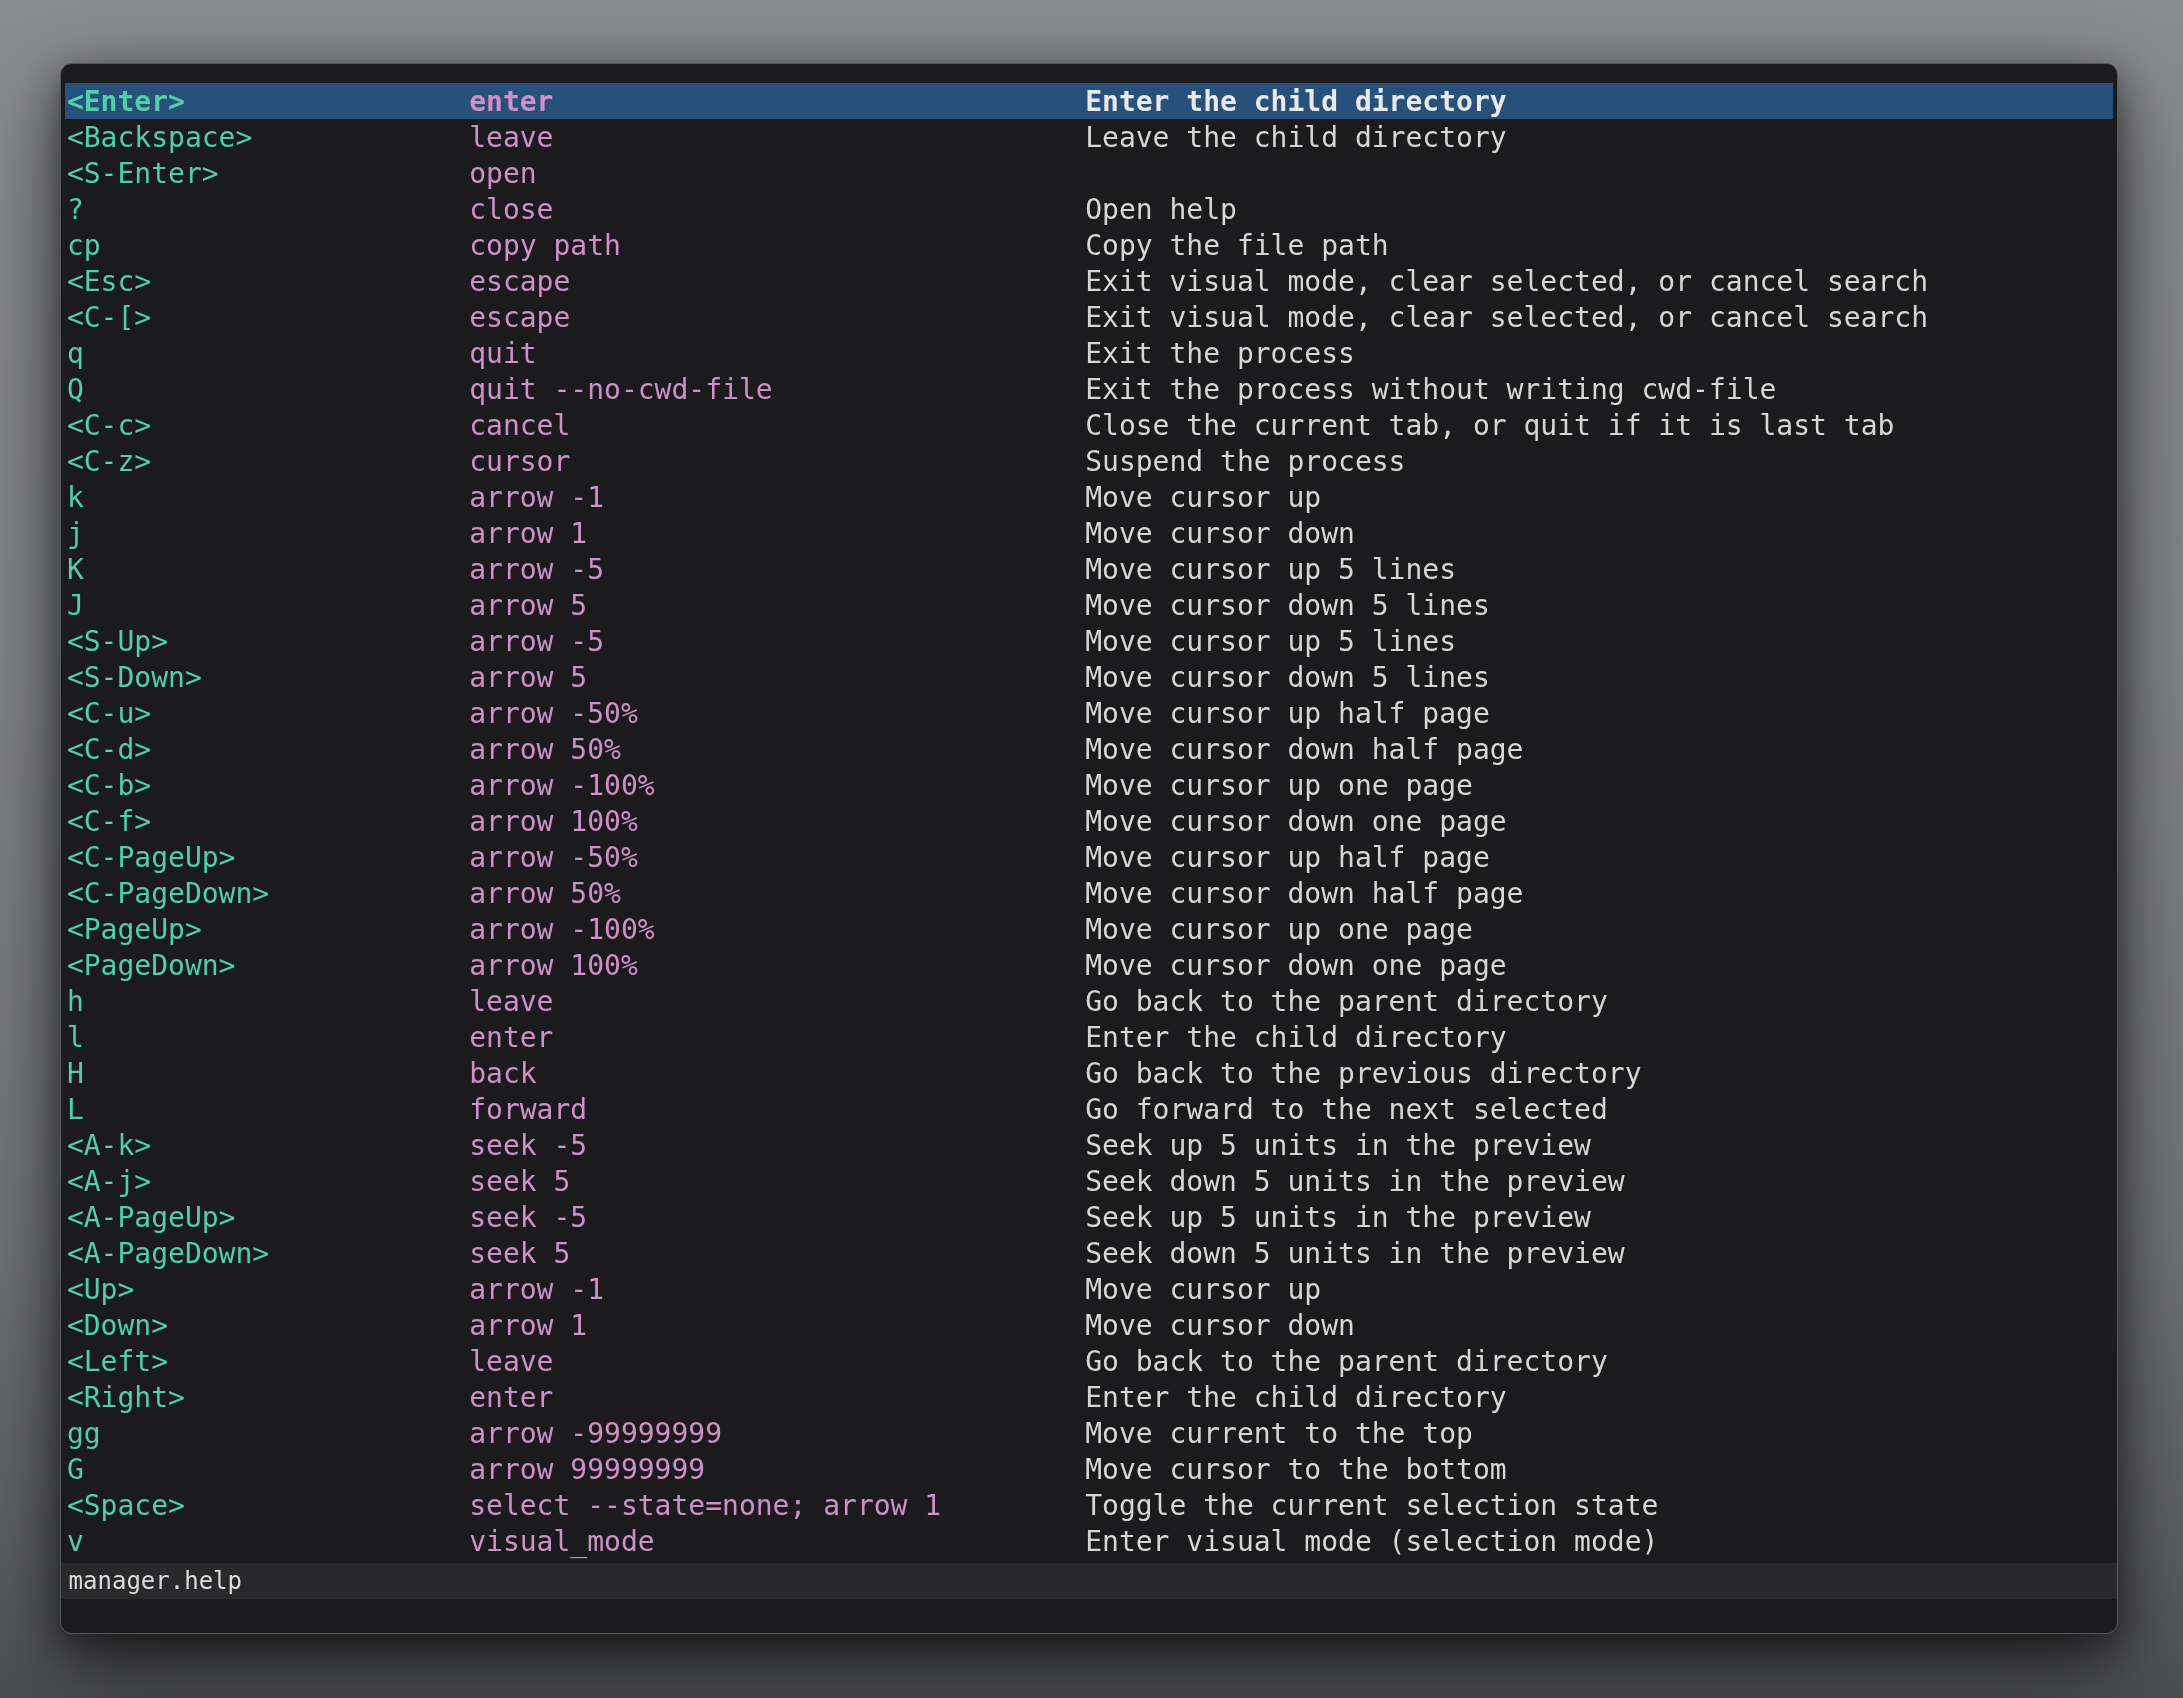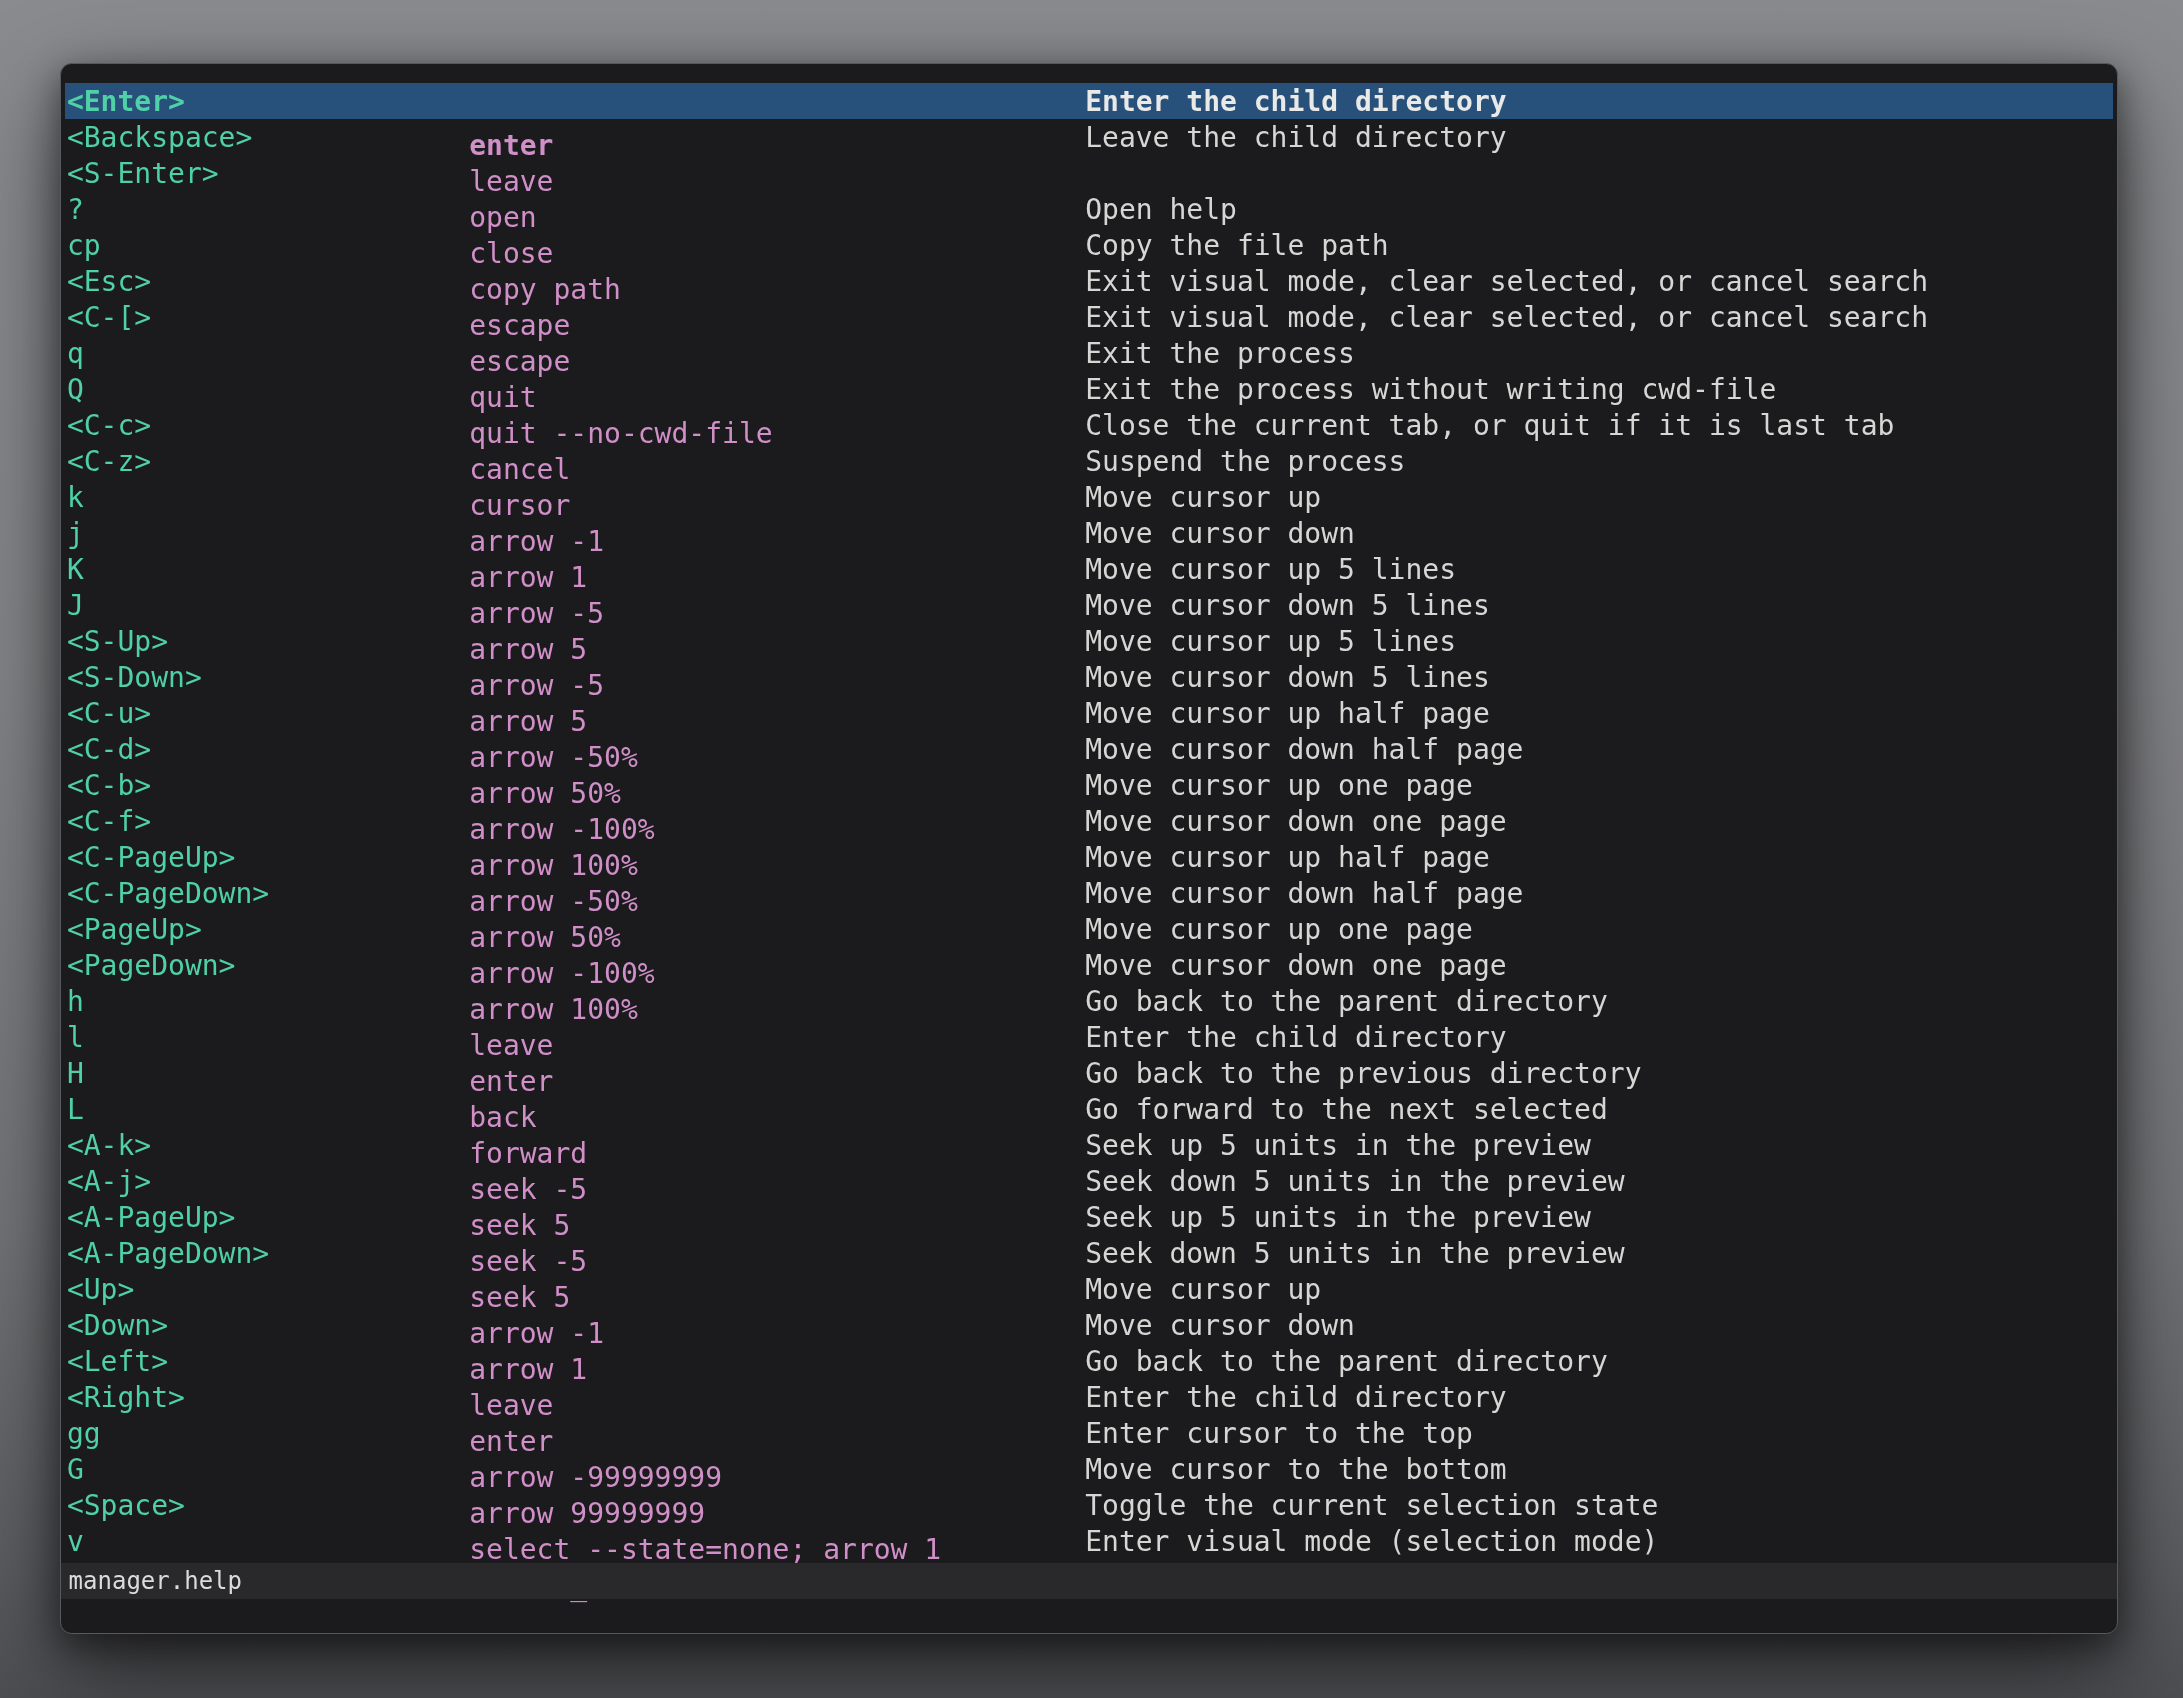--- a/index.html
+++ b/index.html
@@ -12,21 +12,21 @@
     position:absolute;left:60px;top:63px;width:2058px;height:1571px;box-sizing:border-box;
     background:#1b1b1d;border:1.7px solid #56595d;border-radius:11.7px;overflow:hidden;
     box-shadow:0 34px 92px rgba(0,0,0,.55),0 11.7px 34px rgba(0,0,0,.45);
     padding-left:48px;
   }
   .help-list{position:absolute;left:4.2px;right:4.2px;top:19.3px;}
   .help-row{position:relative;height:36px;font-size:28px;}
   .help-row.selected{background:#27507a;font-weight:bold;}
   .cell{position:absolute;top:50%;transform:translateY(-50%);white-space:pre;letter-spacing:0;}
   .cell.key{left:1.7px;color:#4fd0a7;}
-  .cell.cmd{left:404px;color:#d08fc8;margin-top:44px;}
+  .cell.cmd{left:404px;color:#d08fc8;}
   .cell.desc{left:1020px;color:#d6d6d4;}
   .help-row.selected .cell.desc{color:#e9e9e7;}
   .statusbar{
     position:absolute;left:0;right:0;top:1499px;height:36px;background:#29292b;
     display:flex;align-items:center;padding-left:7.6px;box-sizing:border-box;
     font-size:24px;color:#dcdcdc;
   }
   .status-text{white-space:pre;}
 </style>
 </head>
@@ -214,21 +214,21 @@
     <span class="cell desc">Go back to the parent directory</span>
   </div>
       <div class="help-row">
     <span class="cell key">&lt;Right&gt;</span>
     <span class="cell cmd">enter</span>
     <span class="cell desc">Enter the child directory</span>
   </div>
       <div class="help-row">
     <span class="cell key">gg</span>
     <span class="cell cmd">arrow -99999999</span>
-    <span class="cell desc">Enter cursor to the top</span>
+    <span class="cell desc">Move current to the top</span>
   </div>
       <div class="help-row">
     <span class="cell key">G</span>
     <span class="cell cmd">arrow 99999999</span>
     <span class="cell desc">Move cursor to the bottom</span>
   </div>
       <div class="help-row">
     <span class="cell key">&lt;Space&gt;</span>
     <span class="cell cmd">select --state=none; arrow 1</span>
     <span class="cell desc">Toggle the current selection state</span>

